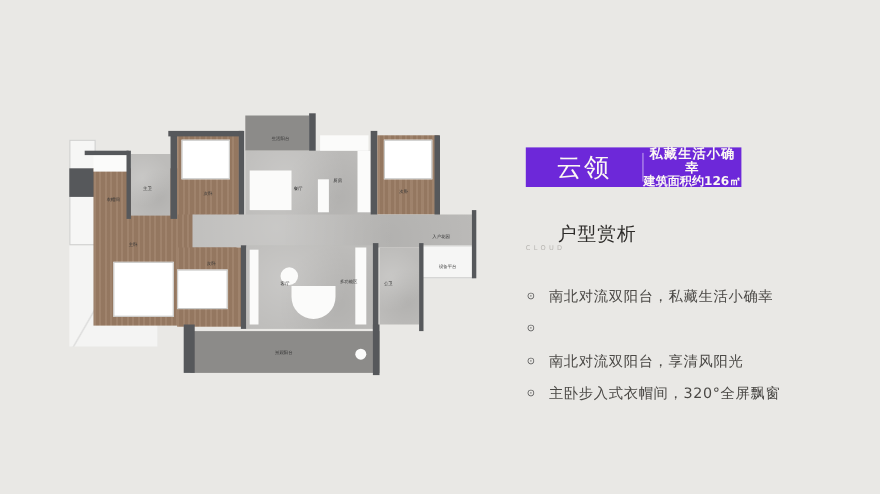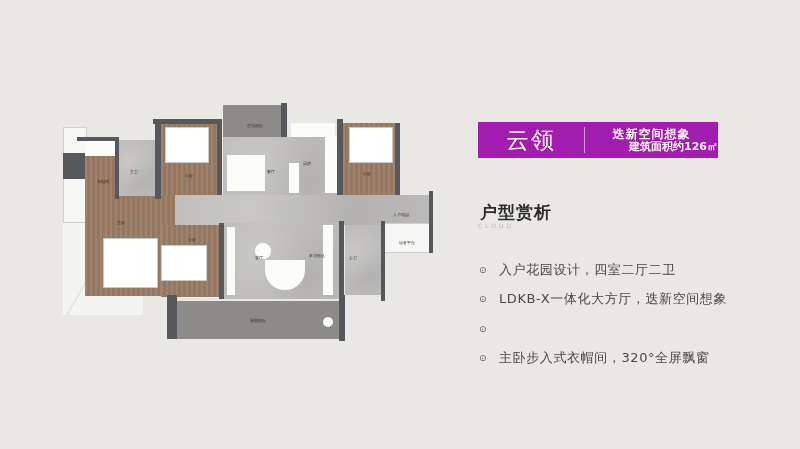--- a/index.html
+++ b/index.html
@@ -29,35 +29,35 @@
   .bed { background: #fff; border: 1px solid #c9c9c7; }
   .rlabel { position: absolute; font-size: 4px; color: #333; white-space: nowrap; }
 
   
   .tagline {
     position: absolute; left: 480px; top: 88px; width: 240px;
     font-size: 17px; letter-spacing: 11.5px; color: #7c7b78;
     font-weight: 300; white-space: nowrap;
   }
   .banner {
-    position: absolute; left: 478px; top: 122px; width: 240px; height: 36px;
-    background: #a21caf; display: flex; align-items: center;
+    position: absolute; left: 478px; top: 134px; width: 196px; height: 36px;
+    background: #6d28d9; display: flex; align-items: center;
   }
   .banner .name {
     width: 106px; text-align: center; color: #fbf8f3;
     font-size: 23px; letter-spacing: 2px; font-weight: 300;
   }
   .banner .divider { width: 1px; height: 26px; background: rgba(255,255,255,0.55); }
   .banner .spec { flex: 1; text-align: center; color: #fbf8f3; line-height: 1.05; }
   .banner .spec .l1 { font-size: 12px; letter-spacing: 1px; font-weight: bold; }
   .banner .spec .l2 { font-size: 11px; font-weight: bold; text-align: right; }
 
   .section-title {
-    position: absolute; left: 480px; top: 201px;
-    font-size: 17px; font-weight: bold; color: #2d2b29; letter-spacing: 1px;
+    position: absolute; left: 507px; top: 201px;
+    font-size: 17px; font-weight: normal; color: #2d2b29; letter-spacing: 1px;
   }
   .deco-cloud {
     position: absolute; left: 478px; top: 222px;
     font-size: 6px; letter-spacing: 3px; color: #b8b6b2;
   }
   .deco-script {
     position: absolute; left: 512px; top: 210px;
     font-family: "DejaVu Serif", serif; font-style: italic;
     font-size: 20px; color: #c4a083; letter-spacing: 1px; opacity: 0.85;
   }
@@ -149,38 +149,38 @@
     <span class="rlabel" style="left:254px;top:158px;">多功能区</span>
     <span class="rlabel" style="left:294px;top:160px;">公卫</span>
     <span class="rlabel" style="left:195px;top:223px;">景观阳台</span>
   </div>
 
 
   <div class="banner">
     <div class="name">云领</div>
     <div class="divider"></div>
     <div class="spec">
-      <div class="l1">迭新空间想象</div>
+      <div class="l1">私藏生活小确幸</div>
       <div class="l2">建筑面积约126㎡</div>
     </div>
   </div>
 
   <div class="deco-cloud">CLOUD</div>
   <div class="section-title">户型赏析</div>
 
   <ul class="features">
     <li>
       <span class="bullet">⊙</span>
-      <span>入户花园设计，四室二厅二卫</span>
+      <span>南北对流双阳台，私藏生活小确幸</span>
     </li>
     <li>
       <span class="bullet">⊙</span>
-      <span>LDKB-X一体化大方厅，迭新空间想象</span>
     </li>
     <li>
       <span class="bullet">⊙</span>
+      <span>南北对流双阳台，享清风阳光</span>
     </li>
     <li>
       <span class="bullet">⊙</span>
       <span>主卧步入式衣帽间，320°全屏飘窗</span>
     </li>
   </ul>
 </div>
 
 </body></html>

